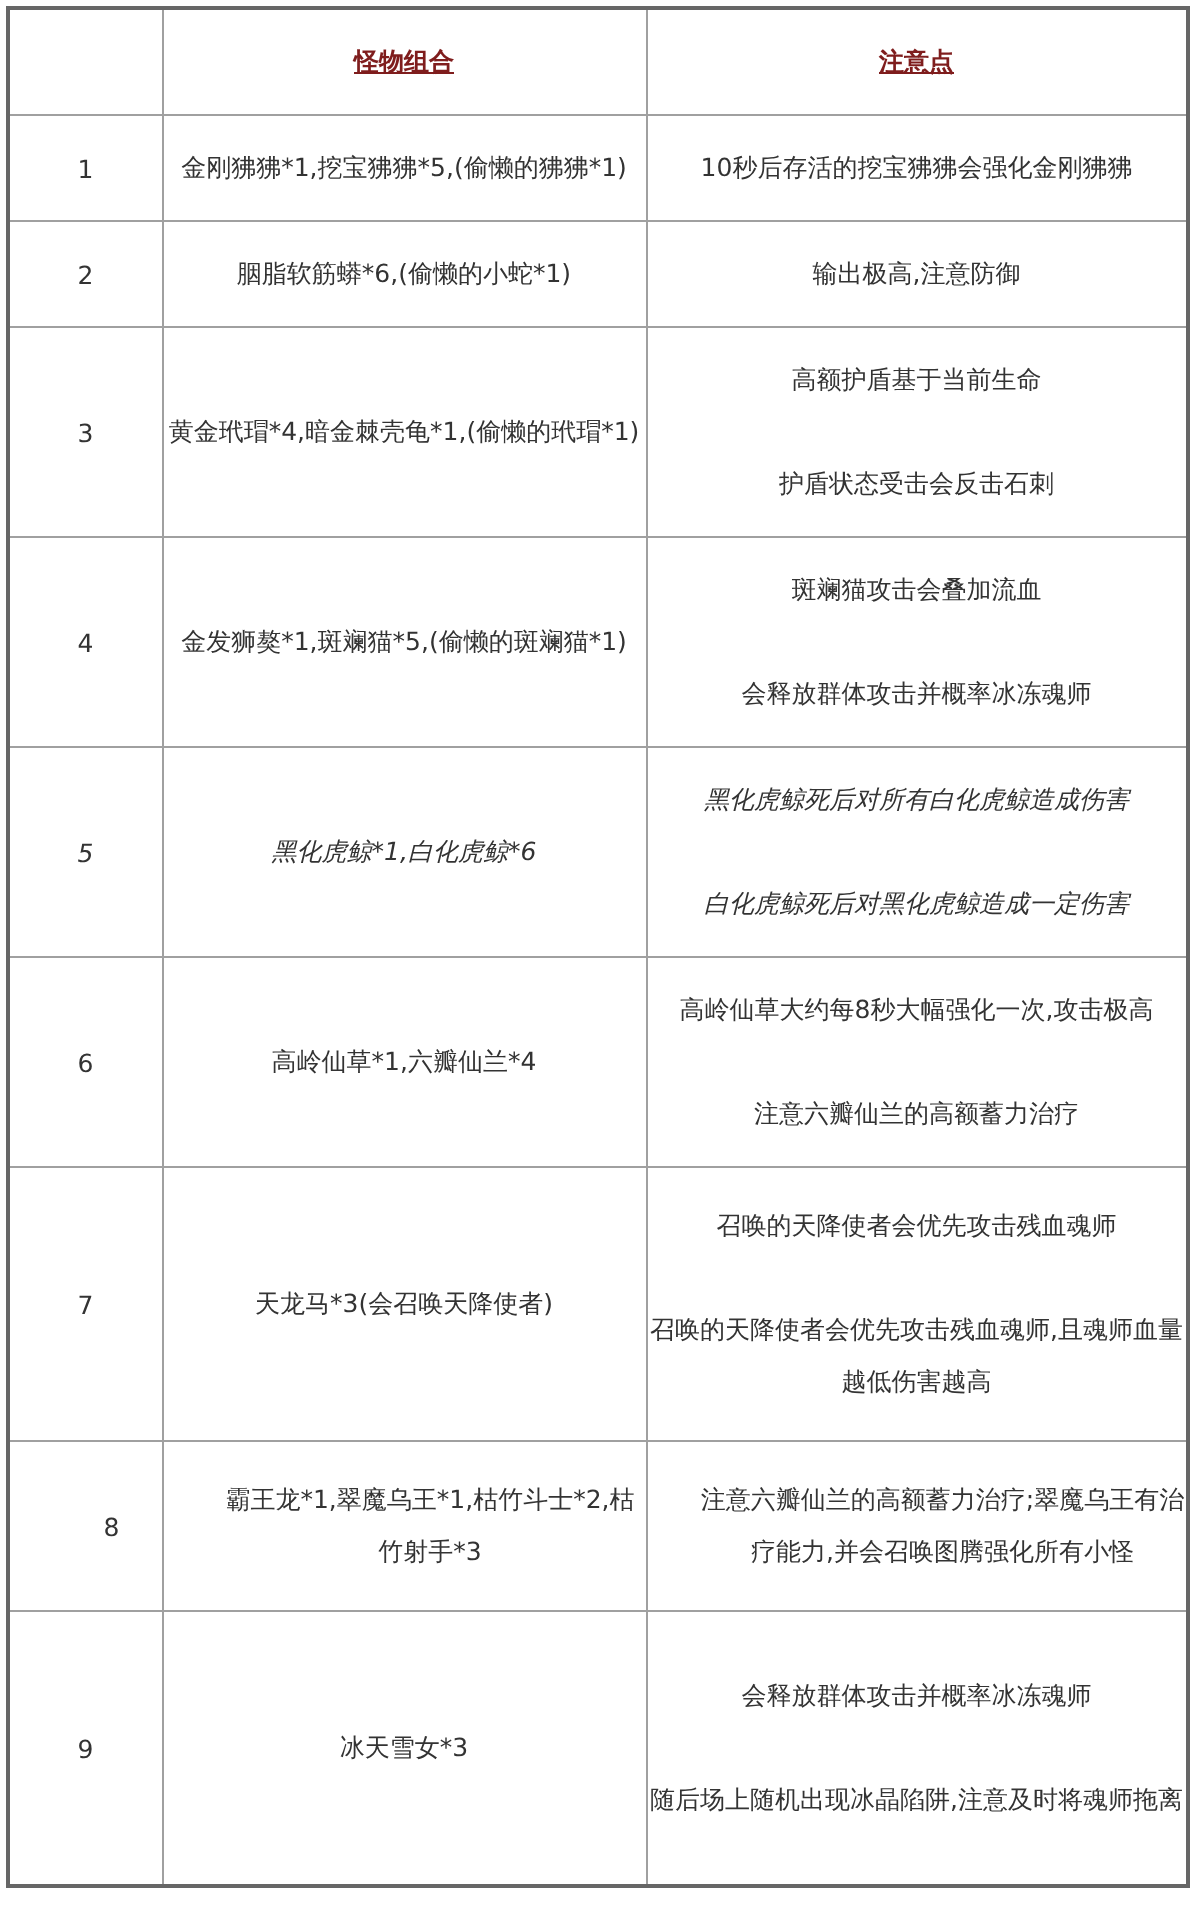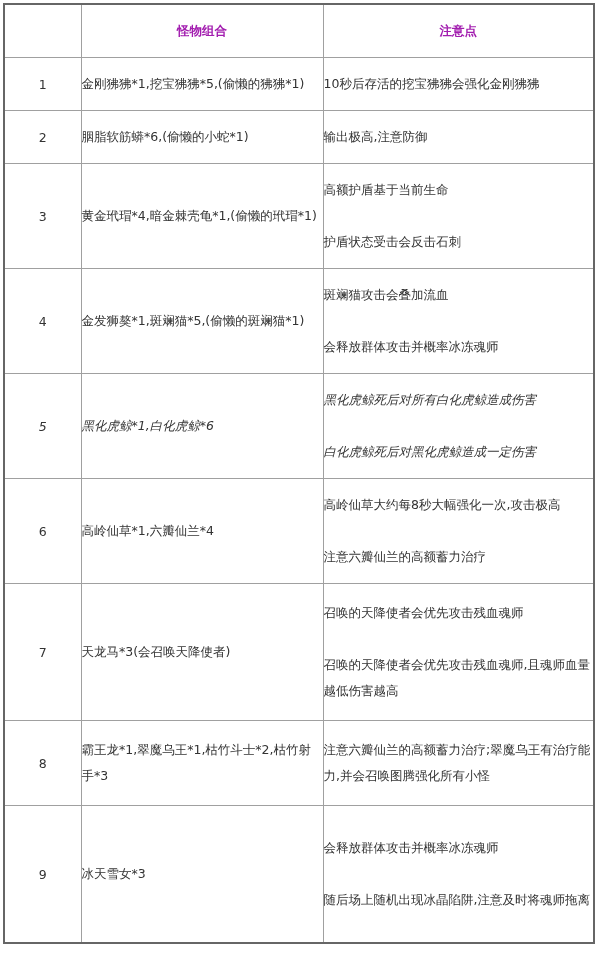--- a/index.html
+++ b/index.html
@@ -13,33 +13,33 @@
     font-size: 12.5px;
   }
   table.monster-table th, table.monster-table td {
     border: 1px solid #a0a0a0;
     vertical-align: middle;
     padding: 0;
   }
   col.c-idx { width: 77px; }
   col.c-combo { width: 242px; }
   col.c-note { width: 271px; }
-  th { font-weight: bold; height: 52px; font-size: 12.5px; color: #a21caf; }
+  th { font-weight: bold; height: 52px; font-size: 12.5px; color: #7f1d1d; text-decoration: underline; }
   td.idx { text-align: center; }
-  td.combo, td.note { text-align: left; padding-left: 1px; line-height: 26px; }
+  td.combo, td.note { text-align: center; padding-left: 1px; line-height: 26px; }
   td.note .line { display: block; }
   td.note .gap { display: block; height: 26px; }
   tr.r1 td { height: 52px; }
   tr.r2 td { height: 52px; }
   tr.r3 td { height: 104px; }
   tr.r4 td { height: 104px; border-radius: 15px; }
   tr.r5 td { height: 104px; font-style: italic; }
   tr.r6 td { height: 104px; }
   tr.r7 td { height: 136px; }
-  tr.r8 td { height: 84px; }
+  tr.r8 td { height: 84px; padding-left: 26px; }
   tr.r9 td { height: 136px; }
 </style>
 </head>
 <body>
 
 <table class="monster-table">
   <colgroup>
       <col class="c-idx">
       <col class="c-combo">
       <col class="c-note">

